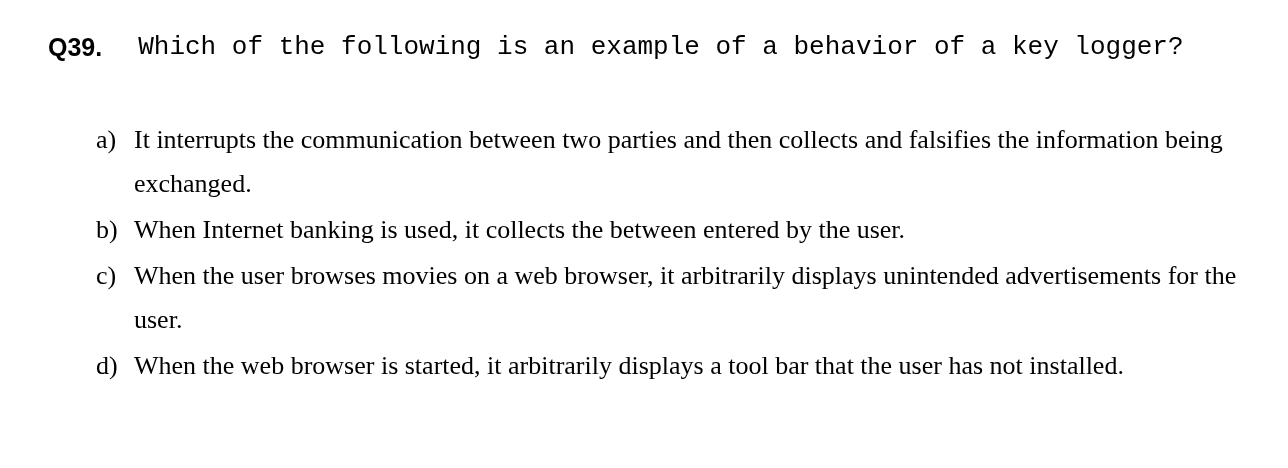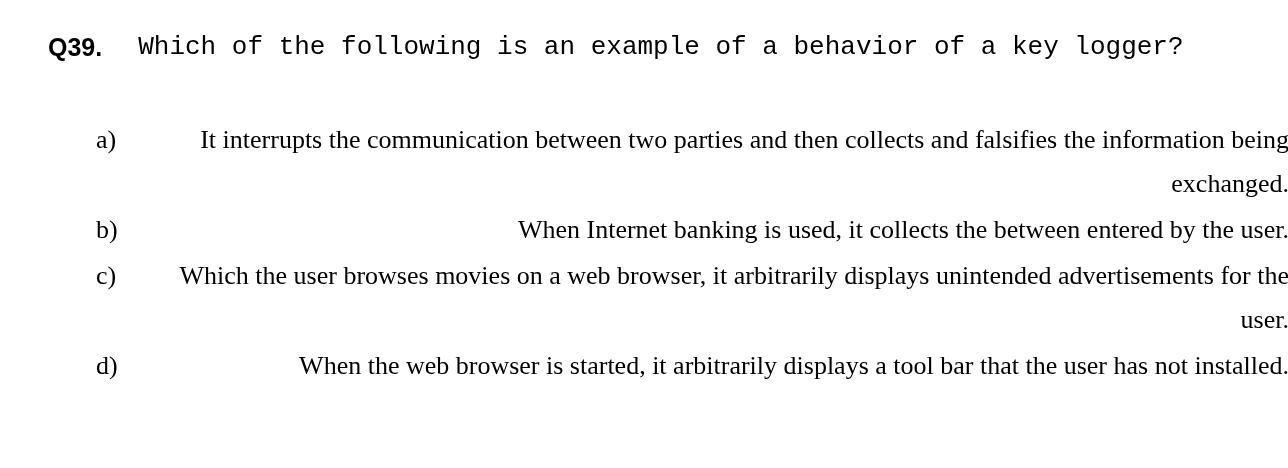--- a/index.html
+++ b/index.html
@@ -58,21 +58,21 @@
     width: 38px;
     font-size: 26px;
     line-height: 44px;
     text-align: left;
   }
   .choice-text {
     flex: 1 1 auto;
     font-size: 26px;
     line-height: 44px;
     max-width: 1155px;
-    text-align: right;
+    text-align: left;
   }
 </style>
 </head>
 <body>
 
 <div class="page">
 
   <div class="question-row">
     <div class="question-number">Q39.</div>
     <div class="question-text">Which of the following is an example of a behavior of a key logger?</div>
@@ -85,21 +85,21 @@
       <div class="choice-text">It interrupts the communication between two parties and then collects and falsifies the information being exchanged.</div>
     </div>
 
     <div class="choice">
       <div class="choice-label">b)</div>
       <div class="choice-text">When Internet banking is used, it collects the between entered by the user.</div>
     </div>
 
     <div class="choice">
       <div class="choice-label">c)</div>
-      <div class="choice-text">Which the user browses movies on a web browser, it arbitrarily displays unintended advertisements for the user.</div>
+      <div class="choice-text">When the user browses movies on a web browser, it arbitrarily displays unintended advertisements for the user.</div>
     </div>
 
     <div class="choice">
       <div class="choice-label">d)</div>
       <div class="choice-text">When the web browser is started, it arbitrarily displays a tool bar that the user has not installed.</div>
     </div>
 
   </div>
 
 </div>

